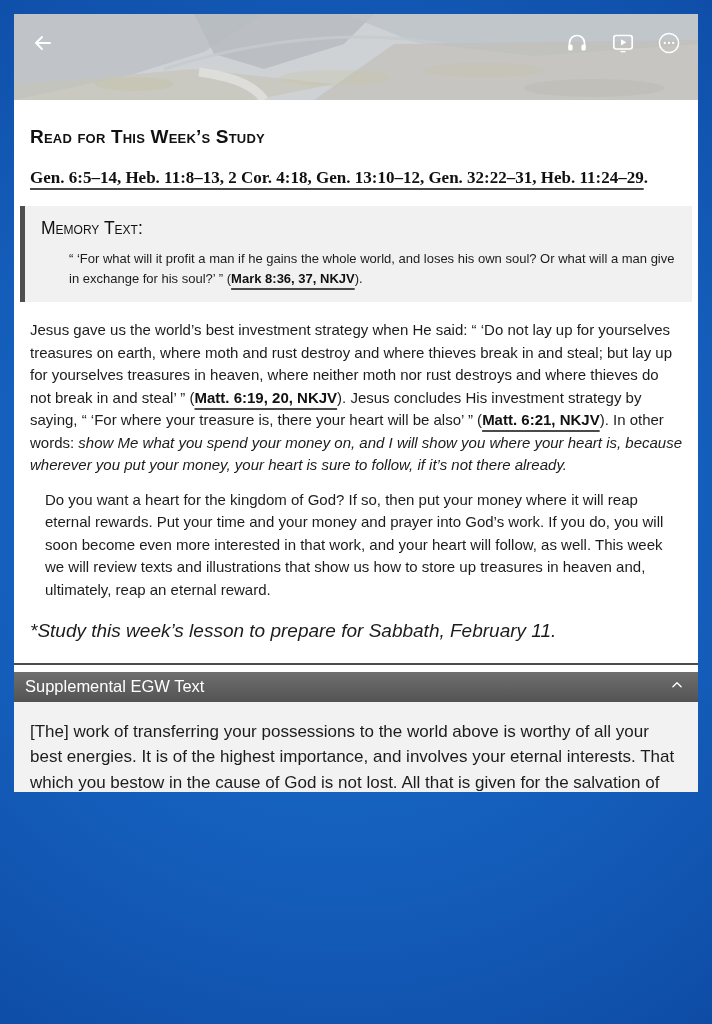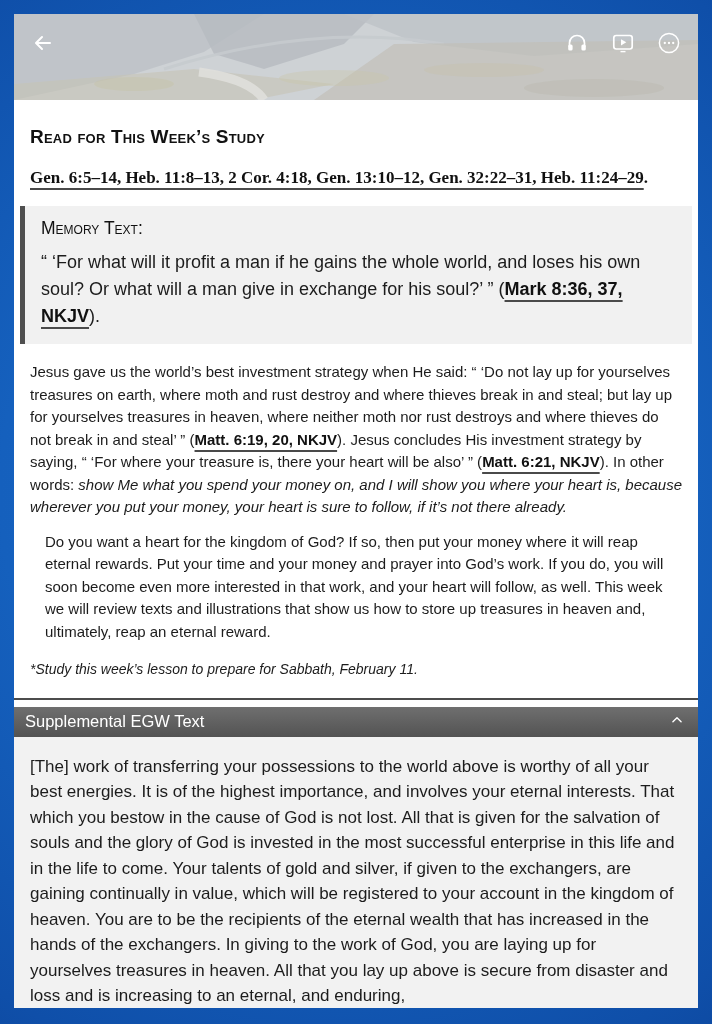--- a/index.html
+++ b/index.html
@@ -8,21 +8,21 @@
     font-family: "Liberation Sans", "DejaVu Sans", sans-serif;
     overflow: hidden;
   }
   .frame {
     width: 712px; height: 1024px;
     padding: 14px 14px 16px 14px;
     background: radial-gradient(120% 85% at 48% 48%,
       #1c6bca 0%, #1560bd 40%, #0f4fa9 70%, #0b4196 88%, #0a3a8a 100%);
   }
   .page {
-    width: 684px; height: 994px;
+    width: 684px; height: 778px;
     background: #ffffff;
     display: flex; flex-direction: column;
     overflow: hidden;
   }
   
   .hero {
     position: relative; height: 86px; flex: 0 0 86px;
     overflow: hidden;
   }
   .hero svg.scene { position: absolute; inset: 0; width: 100%; height: 100%; }
@@ -63,32 +63,33 @@
     padding: 12px 14px 14px 16px;
   }
   .memory-title {
     font-variant: small-caps;
     font-weight: 400;
     font-size: 17.5px;
     color: #111;
   }
   .memory-quote {
     margin-top: 10px;
-    font-size: 18px;
+    font-size: 13px;
     line-height: 1.5;
+    margin-left: 28px;
   }
   p.body-par {
     margin: 17px 16px 0 16px;
     font-size: 15px;
     line-height: 1.5;
   }
   p.body-par + p.body-par { margin-top: 12px; margin-left: 31px; }
   .study-note {
     margin: 16px 16px 18px 16px;
-    font-size: 14px;
+    font-size: 19px;
     font-style: italic;
     line-height: 1.45;
   }
   .divider { border: none; border-top: 2px solid #4c4c4c; margin: 0; }
   
   .egw-bar {
     margin-top: 7px;
     height: 30px; flex: 0 0 30px;
     background: linear-gradient(#6f6f6f, #535353);
     color: #fff;

